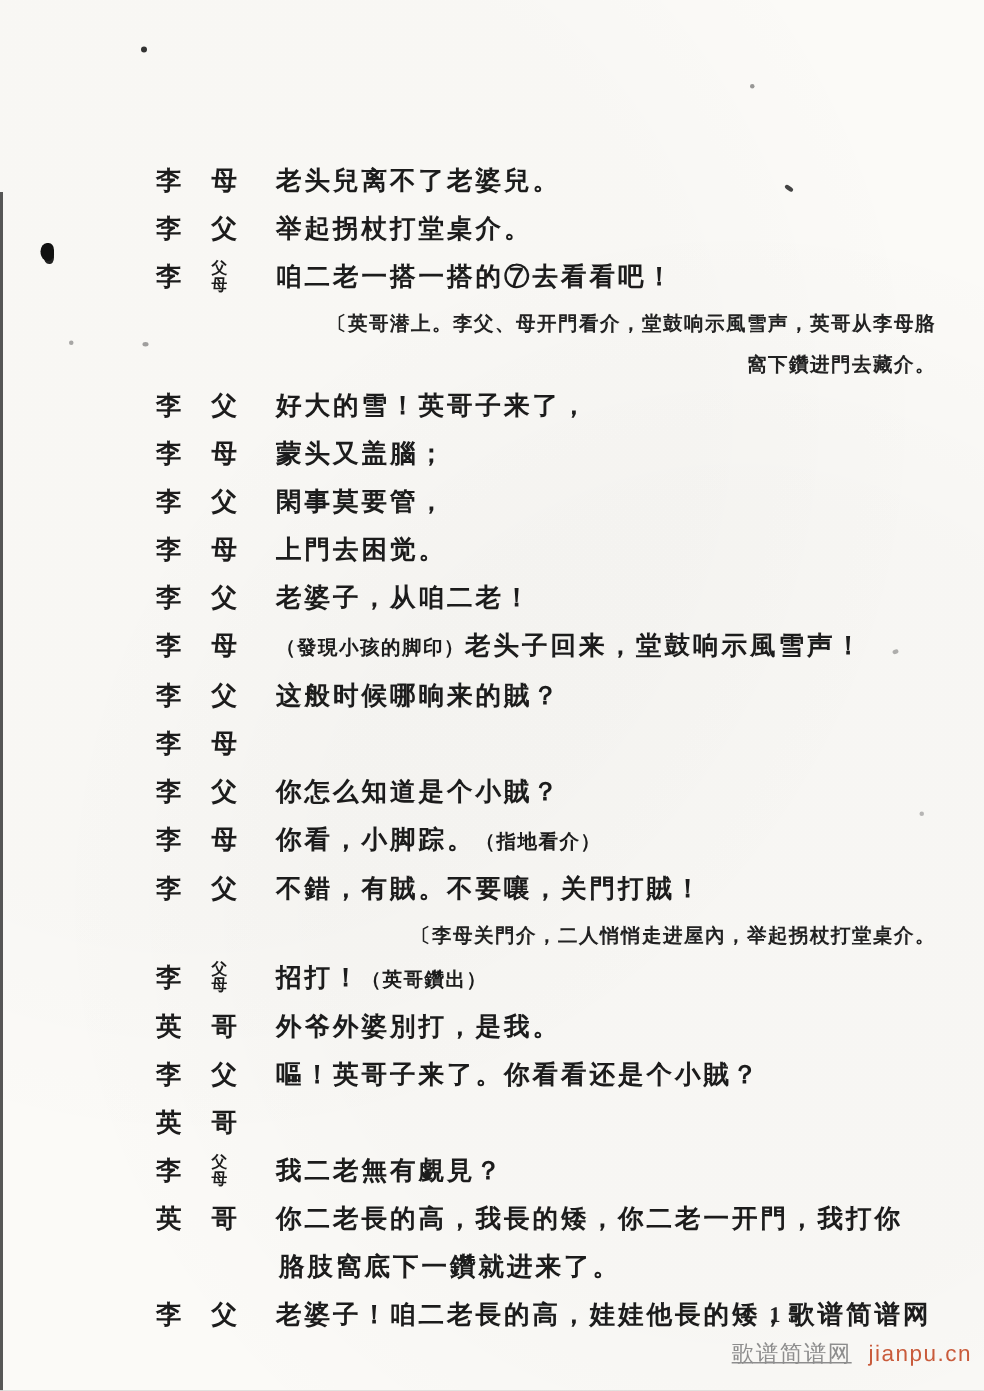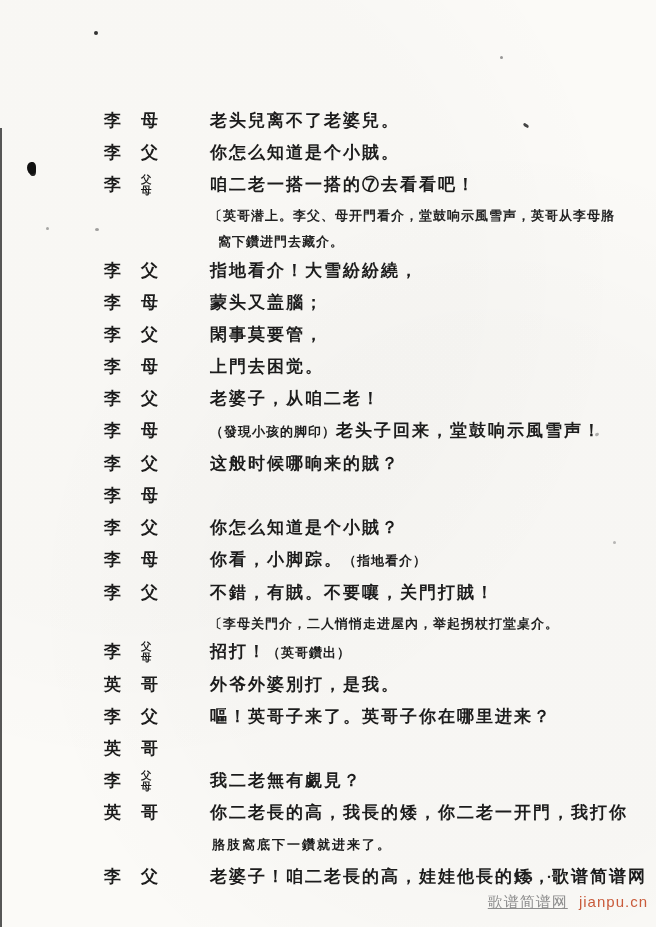--- a/index.html
+++ b/index.html
@@ -35,36 +35,36 @@
 
   .script-body{
     position:absolute;left:104px;top:110px;width:520px;
   }
   .row{display:flex;align-items:flex-start;white-space:nowrap;}
   .row.dialogue{
     font-weight:700;font-size:17px;line-height:22px;margin-bottom:10px;
     letter-spacing:2px;
   }
   .row.cont{
-    font-weight:700;font-size:13px;line-height:22px;margin-bottom:10px;
+    font-weight:700;font-size:17px;line-height:22px;margin-bottom:10px;
     letter-spacing:2px;padding-left:82px;
   }
   .row.stage,.row.stage_cont{
     font-weight:600;font-size:13.5px;line-height:19px;margin-bottom:8px;
-    letter-spacing:1.4px;padding-left:79px;color:#222;
-  }
-  .row.stage_cont{padding-left:88px;font-family:Liberation Mono, monospace;}
+    letter-spacing:1.4px;padding-left:79px;color:#222;text-align:right;
+  }
+  .row.stage_cont{padding-left:88px;}
   .sp1{flex:none;width:37px;}
   .sp2{flex:none;width:43px;}
   .sp2.stack{
     display:inline-flex;flex-direction:column;
     font-size:10.5px;line-height:11px;letter-spacing:0;
     padding-top:0;
   }
-  .txt{flex:1;margin-left:26px;}
+  .txt{flex:1;}
   .txt .small{font-size:13px;font-weight:600;letter-spacing:1px;}
 
   .page-number{
     position:absolute;left:494px;top:869px;
     font-size:15px;font-weight:600;letter-spacing:5px;color:#222;
   }
   .watermark{
     position:absolute;right:8px;top:893px;
     font-size:15px;letter-spacing:1px;
     font-family:"Liberation Sans","DejaVu Sans",sans-serif;
@@ -88,40 +88,40 @@
 
   <div class="script-body">
       <div class="row dialogue">
         <span class="sp1">李</span>
         <span class="sp2">母</span>
         <span class="txt"><span>老头兒离不了老婆兒。</span></span>
       </div>
       <div class="row dialogue">
         <span class="sp1">李</span>
         <span class="sp2">父</span>
-        <span class="txt"><span>你怎么知道是个小賊。</span></span>
+        <span class="txt"><span>举起拐杖打堂桌介。</span></span>
       </div>
       <div class="row dialogue">
         <span class="sp1">李</span>
         <span class="sp2 stack">
           <span class="srole">父</span>
           <span class="srole">母</span>
         </span>
         <span class="txt"><span>咱二老一搭一搭的⑦去看看吧！</span></span>
       </div>
       <div class="row stage">
         <span class="txt"><span class="small">〔英哥潜上。李父、母开門看介，堂鼓响示風雪声，英哥从李母胳</span></span>
       </div>
       <div class="row stage_cont">
         <span class="txt"><span class="small">窩下鑽进門去藏介。</span></span>
       </div>
       <div class="row dialogue">
         <span class="sp1">李</span>
         <span class="sp2">父</span>
-        <span class="txt"><span>指地看介！大雪紛紛繞，</span></span>
+        <span class="txt"><span>好大的雪！英哥子来了，</span></span>
       </div>
       <div class="row dialogue">
         <span class="sp1">李</span>
         <span class="sp2">母</span>
         <span class="txt"><span>蒙头又盖腦；</span></span>
       </div>
       <div class="row dialogue">
         <span class="sp1">李</span>
         <span class="sp2">父</span>
         <span class="txt"><span>閑事莫要管，</span></span>
@@ -177,21 +177,21 @@
         <span class="txt"><span>招打！</span><span class="small">（英哥鑽出）</span></span>
       </div>
       <div class="row dialogue">
         <span class="sp1">英</span>
         <span class="sp2">哥</span>
         <span class="txt"><span>外爷外婆別打，是我。</span></span>
       </div>
       <div class="row dialogue">
         <span class="sp1">李</span>
         <span class="sp2">父</span>
-        <span class="txt"><span>嘔！英哥子来了。英哥子你在哪里进来？</span></span>
+        <span class="txt"><span>嘔！英哥子来了。你看看还是个小賊？</span></span>
       </div>
       <div class="row dialogue">
         <span class="sp1">英</span>
         <span class="sp2">哥</span>
       </div>
       <div class="row dialogue">
         <span class="sp1">李</span>
         <span class="sp2 stack">
           <span class="srole">父</span>
           <span class="srole">母</span>

